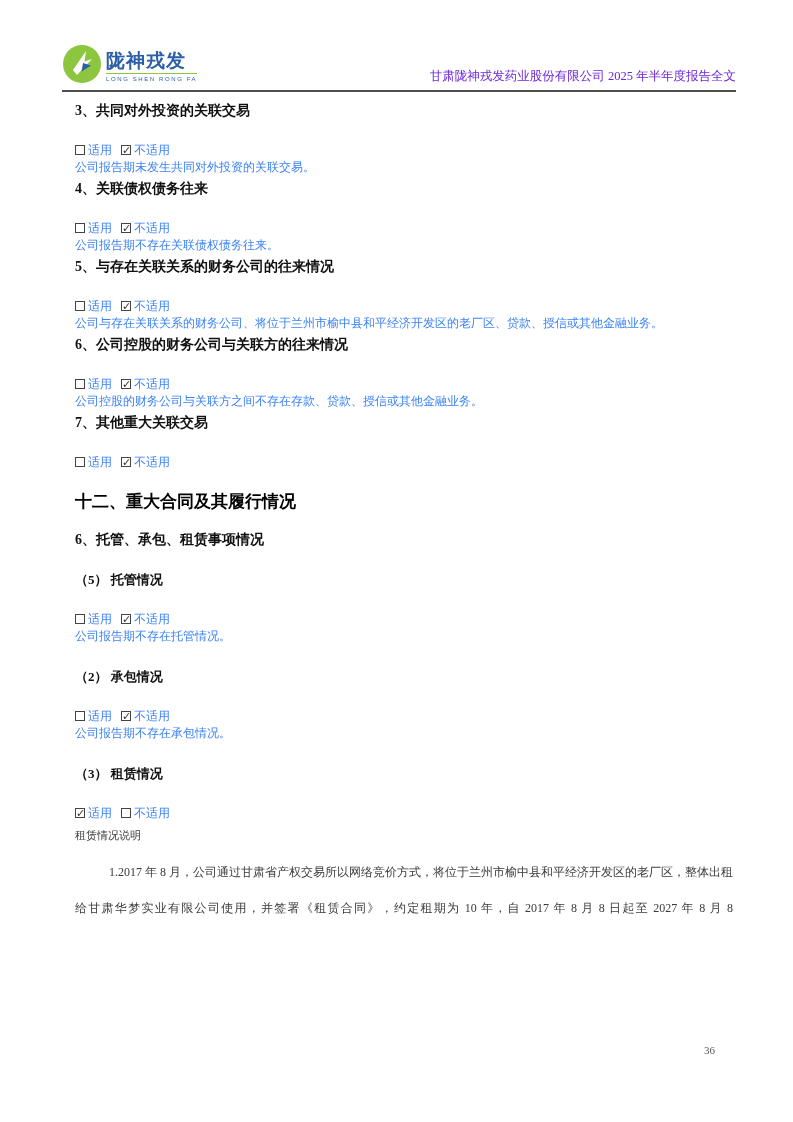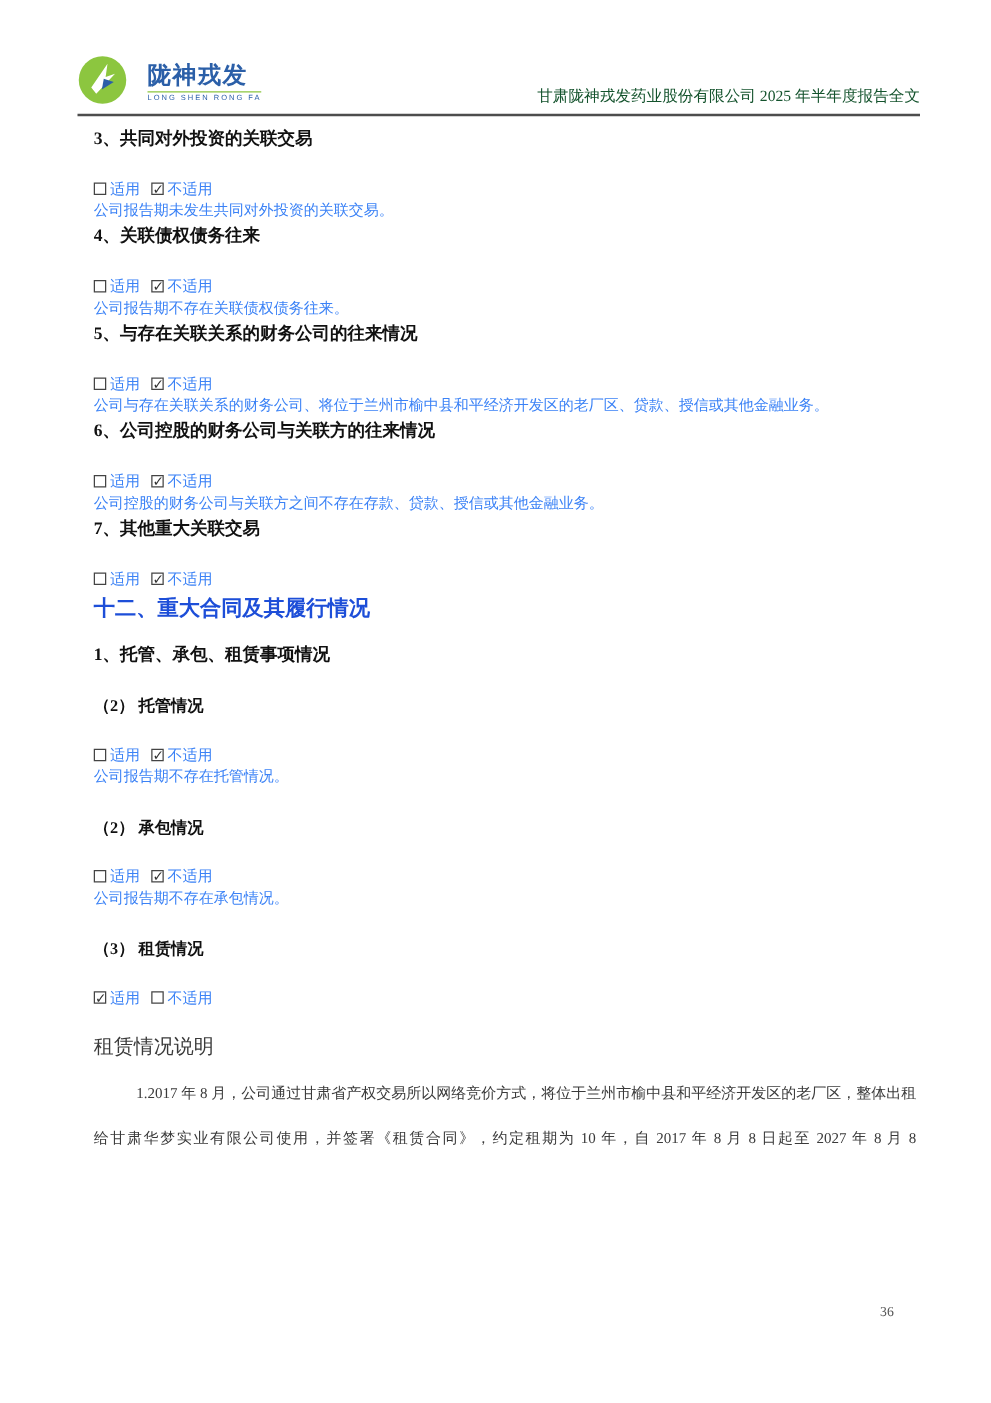--- a/index.html
+++ b/index.html
@@ -16,43 +16,43 @@
   
   .header {
     margin: 0 57px 0 62px;
     padding-top: 44px;
     padding-bottom: 2px;
     display: flex;
     justify-content: space-between;
     align-items: flex-end;
     border-bottom: 2px solid #4d4d4d;
   }
-  .logo { display: flex; align-items: center; gap: 16px; }
+  .logo { display: flex; align-items: center; gap: 4px; }
   .logo-text { display: flex; flex-direction: column; line-height: 1; }
   .logo-cn {
     font-family: "Liberation Sans", "DejaVu Sans", sans-serif;
     font-weight: bold; font-size: 19px; color: #2b5fa8; letter-spacing: 1px;
   }
   .logo-en {
     font-family: "Liberation Sans", "DejaVu Sans", sans-serif;
     font-size: 6px; color: #2b5fa8; letter-spacing: 1.6px; margin-top: 3px;
     border-top: 1px solid #8cc63f; padding-top: 2px;
   }
-  .report-title { font-size: 12.5px; color: #14532d; padding-bottom: 3px; }
+  .report-title { font-size: 12.5px; color: #6d28d9; padding-bottom: 3px; }
 
   
   .content { padding: 0 60px 0 75px; }
   .sec-h {
     font-size: 14px; font-weight: bold; color: #111;
     line-height: 17px; margin: 4px 0 23px 0;
   }
   .sec-h.first { margin-top: 10px; }
   .chapter-h {
-    font-size: 17px; font-weight: bold; color: #1d4ed8;
-    line-height: 22px; margin: 4px 0 0 0;
+    font-size: 17px; font-weight: bold; color: #000000;
+    line-height: 22px; margin: 20px 0 0 0;
   }
   .sub-h {
     font-size: 14px; font-weight: bold; color: #111;
     line-height: 17px; margin: 18px 0 0 0;
   }
   .subsub-h {
     font-size: 13px; font-weight: bold; color: #111;
     line-height: 16px; margin: 24px 0 23px 0;
   }
   .check-line, .body-line { font-size: 12px; line-height: 17px; color: #3b82f6; }
@@ -61,21 +61,21 @@
     border: 1px solid #444; position: relative; top: 1px; margin-right: 3px;
     background: #fff;
   }
   .cb.checked::after {
     content: "\2713";
     position: absolute; left: 0px; top: -4px;
     font-size: 11px; font-weight: bold; color: #333;
     font-family: "DejaVu Sans", sans-serif;
   }
   .cb-gap { display: inline-block; width: 9px; }
-  .note-line { font-size: 16px; line-height: 17px; color: #3a3a3a; margin-top: 22px; }
+  .note-line { font-size: 11px; line-height: 17px; color: #3a3a3a; margin-top: 5px; }
   .lease-para {
     font-size: 12px; color: #3a3a3a;
     margin-top: 10px;
     line-height: 36px;
     text-align: justify; text-align-last: justify;
     text-indent: 34px;
   }
 
   
   .footer {
@@ -120,23 +120,23 @@
     <p class="body-line">公司与存在关联关系的财务公司、将位于兰州市榆中县和平经济开发区的老厂区、贷款、授信或其他金融业务。</p>
 
     <div class="sec-h">6、公司控股的财务公司与关联方的往来情况</div>
     <p class="check-line"><span class="cb"></span><span>适用</span><span class="cb-gap"></span><span class="cb checked"></span><span>不适用</span></p>
     <p class="body-line">公司控股的财务公司与关联方之间不存在存款、贷款、授信或其他金融业务。</p>
 
     <div class="sec-h">7、其他重大关联交易</div>
     <p class="check-line"><span class="cb"></span><span>适用</span><span class="cb-gap"></span><span class="cb checked"></span><span>不适用</span></p>
 
     <div class="chapter-h">十二、重大合同及其履行情况</div>
-    <div class="sub-h">1、托管、承包、租赁事项情况</div>
+    <div class="sub-h">6、托管、承包、租赁事项情况</div>
 
-    <div class="subsub-h">（2） 托管情况</div>
+    <div class="subsub-h">（5） 托管情况</div>
     <p class="check-line"><span class="cb"></span><span>适用</span><span class="cb-gap"></span><span class="cb checked"></span><span>不适用</span></p>
     <p class="body-line">公司报告期不存在托管情况。</p>
 
     <div class="subsub-h">（2） 承包情况</div>
     <p class="check-line"><span class="cb"></span><span>适用</span><span class="cb-gap"></span><span class="cb checked"></span><span>不适用</span></p>
     <p class="body-line">公司报告期不存在承包情况。</p>
 
     <div class="subsub-h">（3） 租赁情况</div>
     <p class="check-line"><span class="cb checked"></span><span>适用</span><span class="cb-gap"></span><span class="cb"></span><span>不适用</span></p>
     <p class="note-line">租赁情况说明</p>

